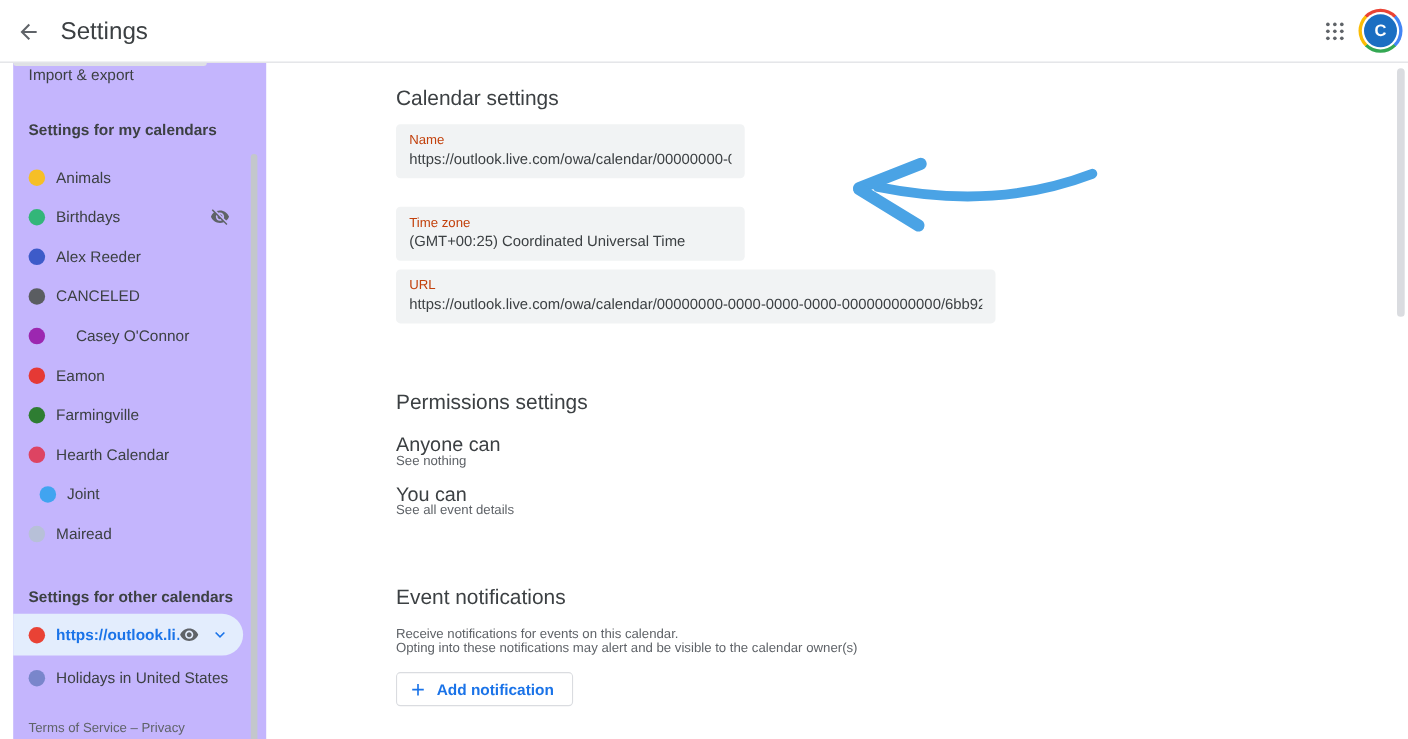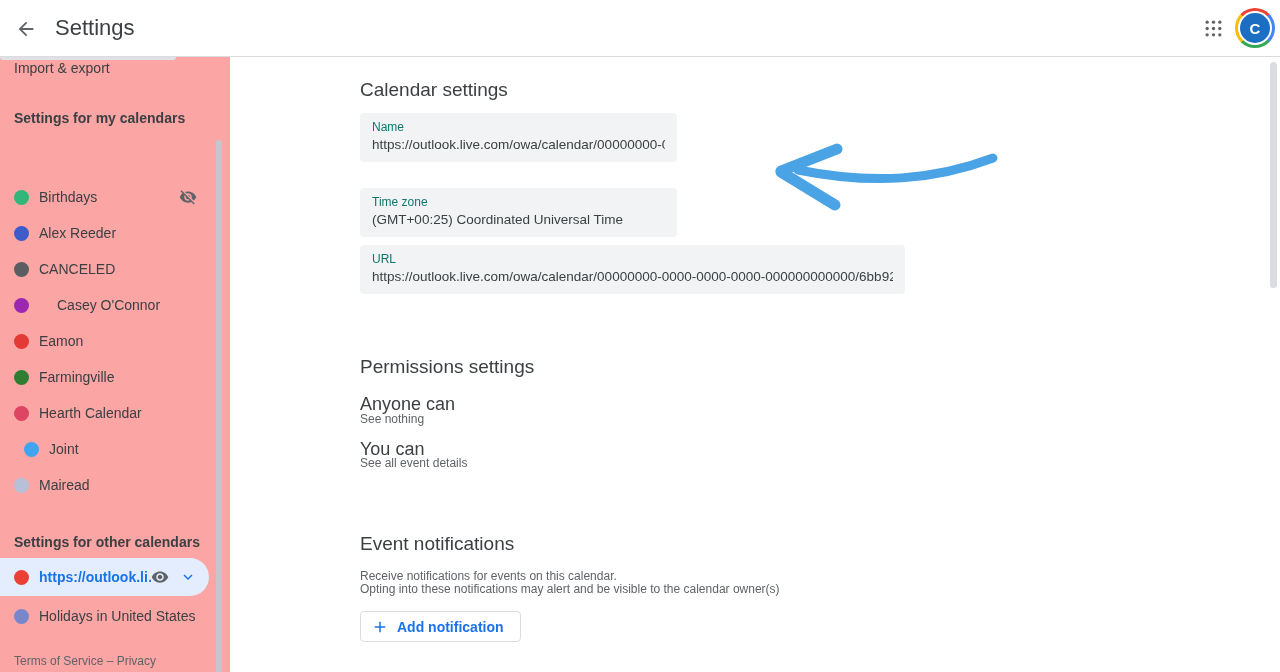--- a/index.html
+++ b/index.html
@@ -17,42 +17,42 @@
     display:flex; align-items:center; justify-content:center; border-radius:50%; cursor:pointer; }
   .avatar-ring { position:absolute; left:1235px; top:8px; width:40px; height:40px; border-radius:50%;
     background:conic-gradient(from 315deg, #ea4335 0 25%, #4285f4 0 50%, #34a853 0 75%, #fbbc04 0);
     display:flex; align-items:center; justify-content:center; cursor:pointer; }
   .avatar-gap { width:34px; height:34px; border-radius:50%; background:#fff;
     display:flex; align-items:center; justify-content:center; }
   .avatar-circle { width:30px; height:30px; border-radius:50%; background:#1b6ec2; color:#fff;
     font-size:15px; font-weight:bold; display:flex; align-items:center; justify-content:center; }
 
   
-  .sidebar { position:absolute; top:57px; left:0; width:230px; height:615px; background:#fca5a5; }
+  .sidebar { position:absolute; top:57px; left:12px; width:230px; height:615px; background:#c4b5fd; }
   .scroll-remnant { position:absolute; top:0; left:0; width:176px; height:3px;
     background:#dfe1e5; border-radius:0 0 3px 3px; }
   .import-export { position:absolute; top:3px; left:14px; font-size:14px; color:#3c4043; cursor:pointer; }
   .side-heading { position:absolute; left:14px; font-size:14px; font-weight:bold; color:#3c4043; }
   .cal-item { position:absolute; left:0; width:209px; height:36px; display:flex;
     align-items:center; padding-left:14px; cursor:pointer; }
   .cal-dot { width:15px; height:15px; border-radius:50%; flex:0 0 15px; }
   .cal-label { margin-left:10px; font-size:14px; color:#3c4043; white-space:nowrap;
     overflow:hidden; flex:1 1 auto; }
   .cal-item .trail-icon { flex:0 0 auto; margin-right:12px; display:flex; align-items:center; }
   .cal-item.selected { background:#e3edfd; border-radius:0 19px 19px 0; height:38px; }
   .cal-item.selected .cal-label { color:#1a73e8; font-weight:bold; }
   .side-footer { position:absolute; left:14px; bottom:4px; font-size:12px; color:#5f6368; }
   .side-scrollbar { position:absolute; left:216px; top:83px; width:6px; height:532px;
     background:#c3c7cc; border-radius:3px 3px 0 0; }
 
   
   .main-heading { position:absolute; left:360px; font-size:19px; color:#3c4043; }
   .field-box { position:absolute; left:360px; height:49px; background:#f1f3f4;
     border-radius:4px; padding:7px 12px 0 12px; overflow:hidden; cursor:text; }
-  .field-label { font-size:12px; color:#0f766e; margin-bottom:3px; }
+  .field-label { font-size:12px; color:#c2410c; margin-bottom:3px; }
   .field-value { font-size:13.5px; color:#3c4043; white-space:nowrap; overflow:hidden; }
   .perm-title { position:absolute; left:360px; font-size:18px; color:#3c4043; }
   .perm-sub { position:absolute; left:360px; font-size:12px; color:#5f6368; }
   .notif-desc { position:absolute; left:360px; font-size:12px; color:#5f6368; line-height:13px; }
   .add-notif-btn { position:absolute; left:360px; top:611px; height:31px; background:#fff;
     border:1px solid #dadce0; border-radius:4px; display:inline-flex; align-items:center;
     padding:0 16px 0 10px; cursor:pointer; }
   .add-notif-btn .plus { margin-right:8px; display:flex; align-items:center; }
   .add-notif-label { font-size:14px; font-weight:bold; color:#1a73e8; }
 
@@ -95,20 +95,24 @@
       </div>
     </div>
   </div>
 
   <div class="sidebar">
     <div class="scroll-remnant"></div>
     <div class="import-export">Import &amp; export</div>
 
     <div class="side-heading" style="top:53px;">Settings for my calendars</div>
 
+    <div class="cal-item" style="top:86px;">
+      <span class="cal-dot" style="background-color: rgb(246, 191, 38);"></span>
+      <span class="cal-label">Animals</span>
+    </div>
     <div class="cal-item" style="top:122px;">
       <span class="cal-dot" style="background-color: rgb(51, 182, 121);"></span>
       <span class="cal-label">Birthdays</span>
       <span class="trail-icon">
         <svg width="18" height="18" viewBox="0 0 24 24">
             <path fill="#5f6368" d="M12 7c2.76 0 5 2.24 5 5 0 .65-.13 1.26-.36 1.83l2.92 2.92c1.51-1.26 2.7-2.89 3.43-4.75-1.73-4.39-6-7.5-11-7.5-1.4 0-2.74.25-3.98.7l2.16 2.16C10.74 7.13 11.35 7 12 7zM2 4.27l2.28 2.28.46.46C3.08 8.3 1.78 10.02 1 12c1.73 4.39 6 7.5 11 7.5 1.55 0 3.03-.3 4.38-.84l.42.42L19.73 22 21 20.73 3.27 3 2 4.27zM7.53 9.8l1.55 1.55c-.05.21-.08.43-.08.65 0 1.66 1.34 3 3 3 .22 0 .44-.03.65-.08l1.55 1.55c-.67.33-1.41.53-2.2.53-2.76 0-5-2.24-5-5 0-.79.2-1.53.53-2.2zm4.31-.78 3.15 3.15.02-.16c0-1.66-1.34-3-3-3l-.17.01z"></path>
           </svg>
       </span>
     </div>
     <div class="cal-item" style="top:158px;">

